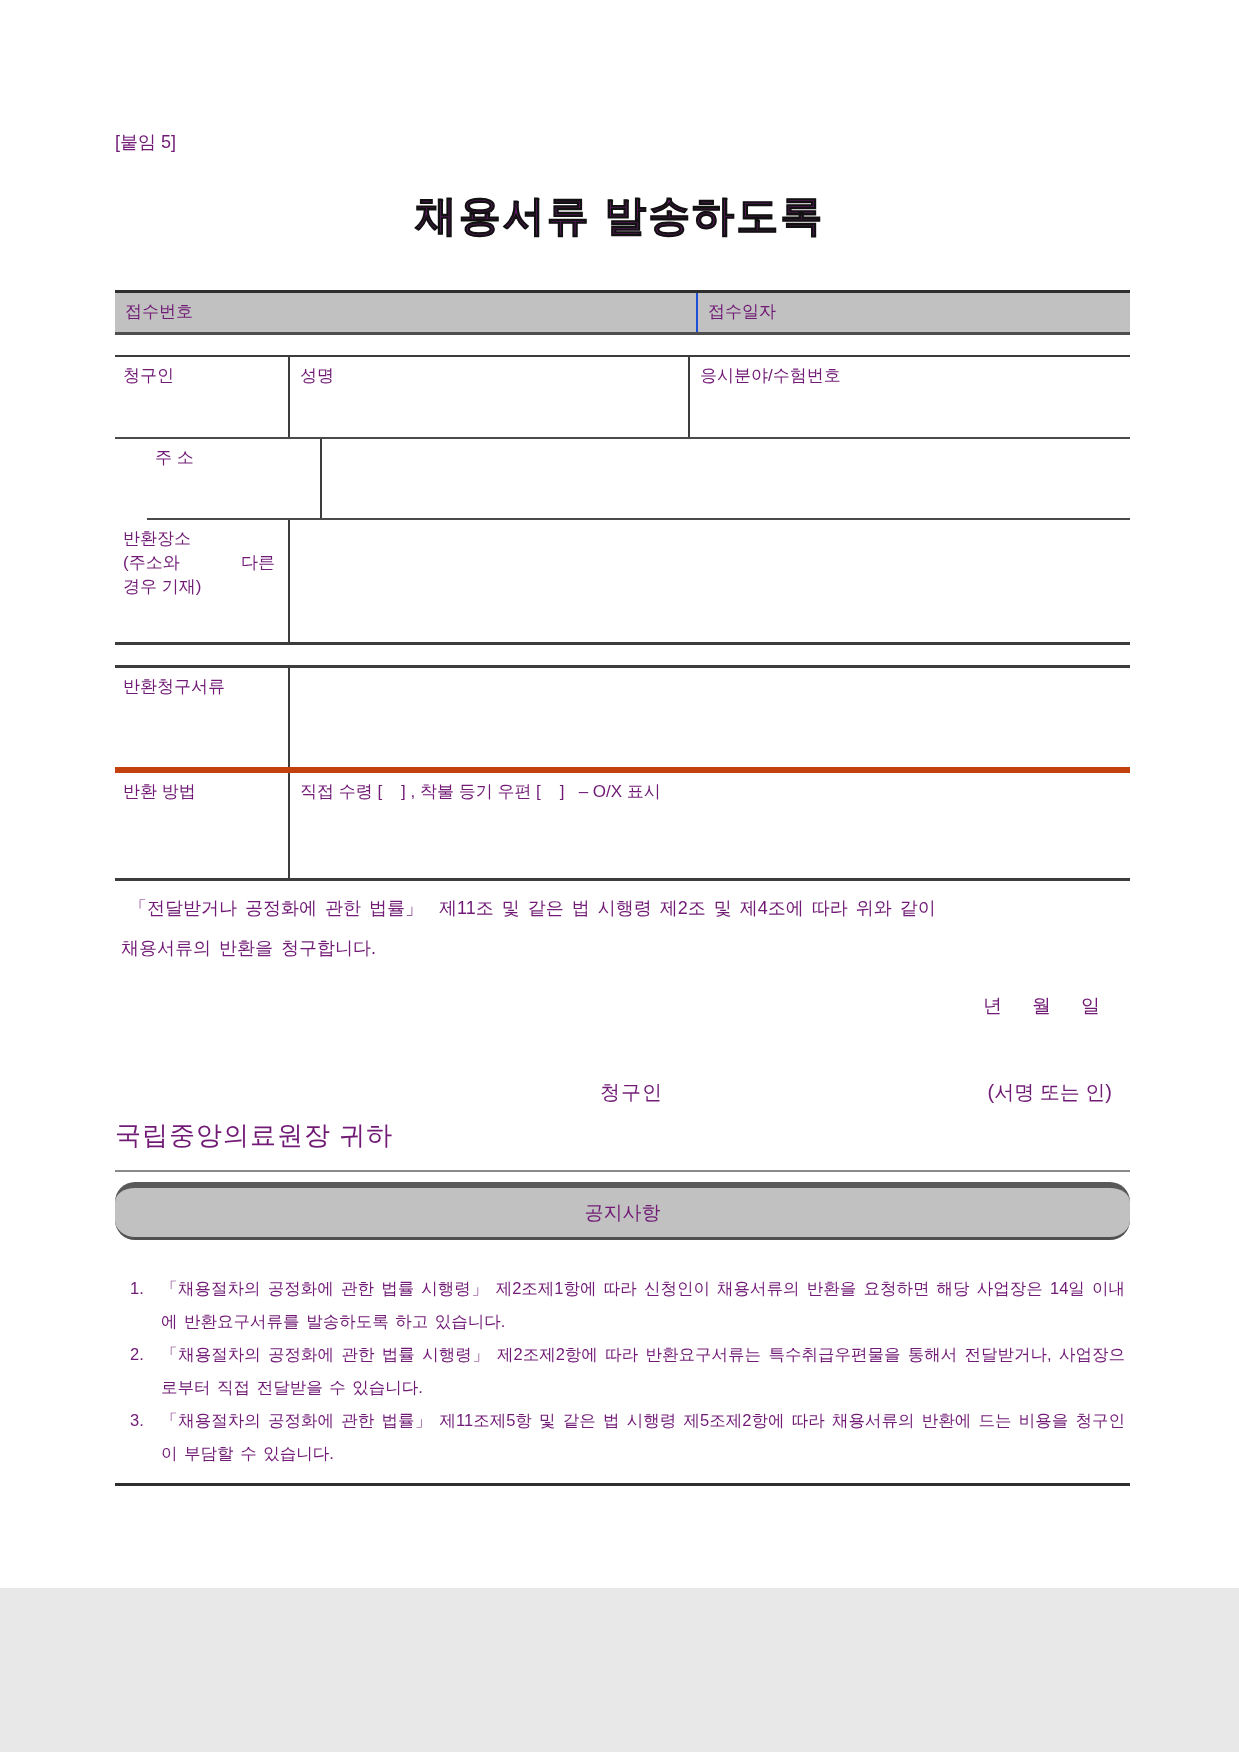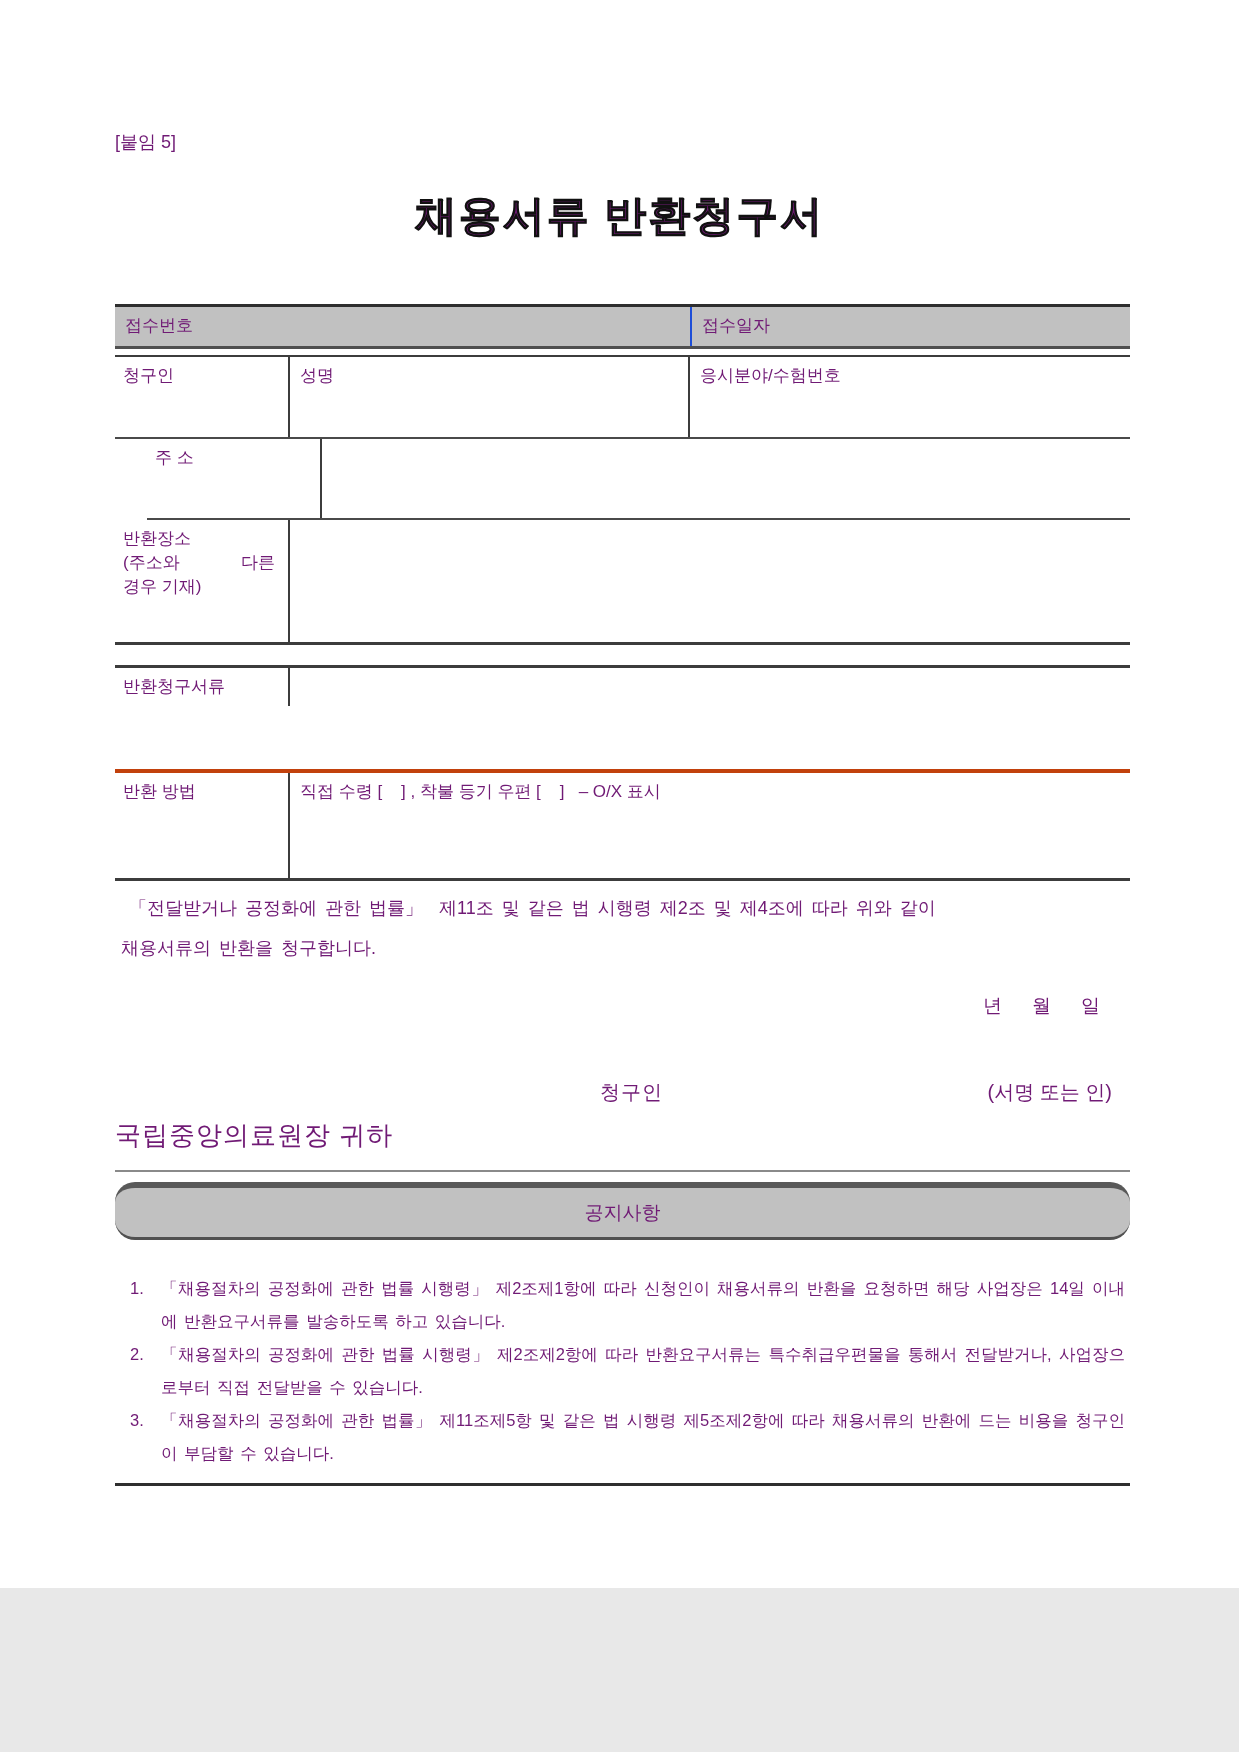--- a/index.html
+++ b/index.html
@@ -19,42 +19,42 @@
     position:absolute;left:0;top:188px;width:1239px;
     text-align:center;font-size:42px;font-weight:bold;letter-spacing:2px;
     -webkit-text-stroke:1px #111;
   }
   
   .tbl{position:absolute;left:115px;width:1015px;box-sizing:border-box;}
   .cell{box-sizing:border-box;padding:7px 10px;font-size:17px;line-height:24px;}
   .row{display:flex;box-sizing:border-box;}
   
   .receipt{
-    top:304px;height:45px;display:flex;
+    top:290px;height:45px;display:flex;
     background:var(--header-fill,#c1c1c1);
-    border-top:3px solid #2e2e2e;border-bottom:3px solid #4f4f4f;
+    border-top:3px solid #2e2e2e;border-bottom:3px solid #4f4f4f;gap:6px;
   }
   .receipt .c1{width:575px;}
   .receipt .c2{flex:1;border-left:2px solid #1d4ed8;}
   
   .main-tbl{top:355px;border-top:2px solid #3c3c3c;border-bottom:3px solid #3c3c3c;}
   .main-tbl .row{border-bottom:2px solid #4a4a4a;}
   .main-tbl .row:last-child{border-bottom:none;}
   .lblcol{width:175px;border-right:2px solid #3c3c3c;box-sizing:border-box;padding:7px 8px;font-size:17px;line-height:24px;}
   .r1{height:82px;}
   .r1 .mid{width:400px;border-right:2px solid #3c3c3c;}
   .r1 .rt{flex:1;}
   .r2{height:81px;margin-left:32px;}
   .r2 .sp, .r3 .sp, .req-tbl .sp{flex:1;}
   .r3{height:122px;}
   .lbl-line2{display:flex;justify-content:space-between;width:152px;}
   
   .req-tbl{top:665px;border-top:3px solid #3c3c3c;border-bottom:3px solid #3c3c3c;}
   .req-tbl .row{height:105px;}
-  .req-tbl .row:first-child{border-bottom:4px solid #c2410c;flex-direction:column;}
+  .req-tbl .row:first-child{border-bottom:6px solid #c2410c;}
   .pre{white-space:pre-wrap;}
   
   .declaration{position:absolute;left:115px;top:888px;width:1000px;font-size:18px;line-height:40px;word-spacing:3px;}
   .decl-l1{padding-left:14px;}
   .decl-l2{padding-left:6px;}
   .date-line{position:absolute;left:983px;top:993px;display:flex;gap:30px;font-size:19px;}
   .claimant-sign{position:absolute;left:600px;top:1079px;font-size:20px;letter-spacing:1px;}
   .sign-note{position:absolute;right:144px;top:1079px;font-size:20px;}
   .recipient{position:absolute;left:115px;top:1118px;font-size:26px;letter-spacing:1px;}
   .hairline{position:absolute;left:115px;top:1170px;width:1015px;border-top:2px solid #8a8a8a;}
@@ -73,21 +73,21 @@
   .notice-item .txt{flex:1;text-align:justify;word-spacing:2px;}
   .bottom-rule{position:absolute;left:115px;top:1483px;width:1015px;border-top:3px solid #2e2e2e;}
 </style>
 </head>
 <body>
 
 <div class="page">
 
   <div class="att-label">[붙임 5]</div>
 
-  <div class="doc-title">채용서류 반환청구서</div>
+  <div class="doc-title">채용서류 발송하도록</div>
 
   <div class="tbl receipt">
     <div class="cell c1">
       <span>접수번호</span>
     </div>
     <div class="cell c2">
       <span>접수일자</span>
     </div>
   </div>
 

